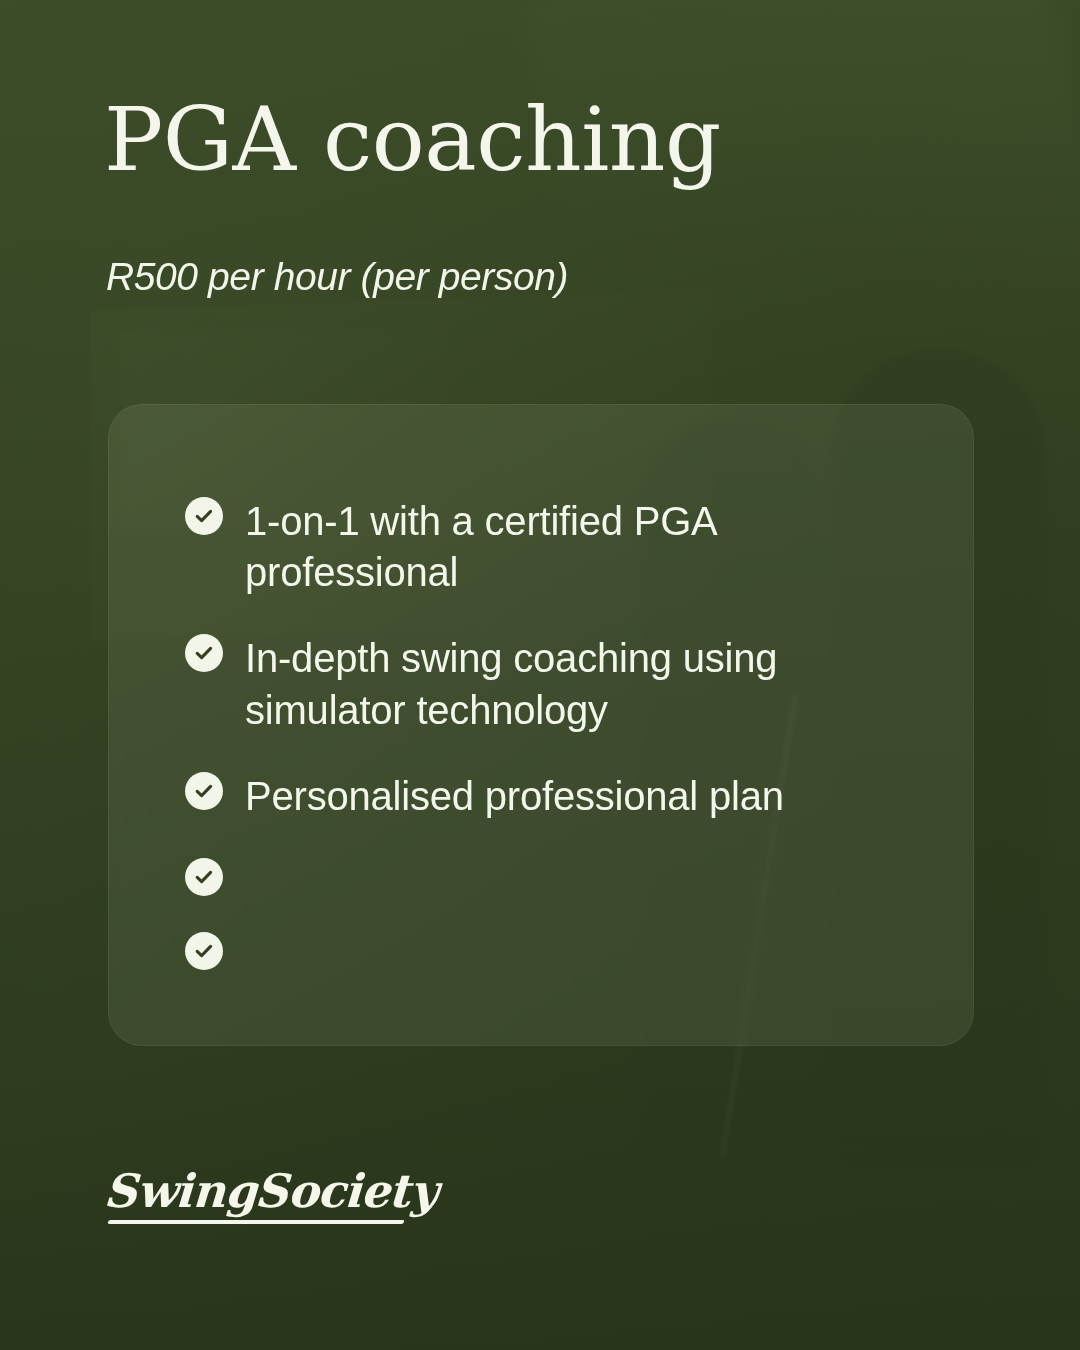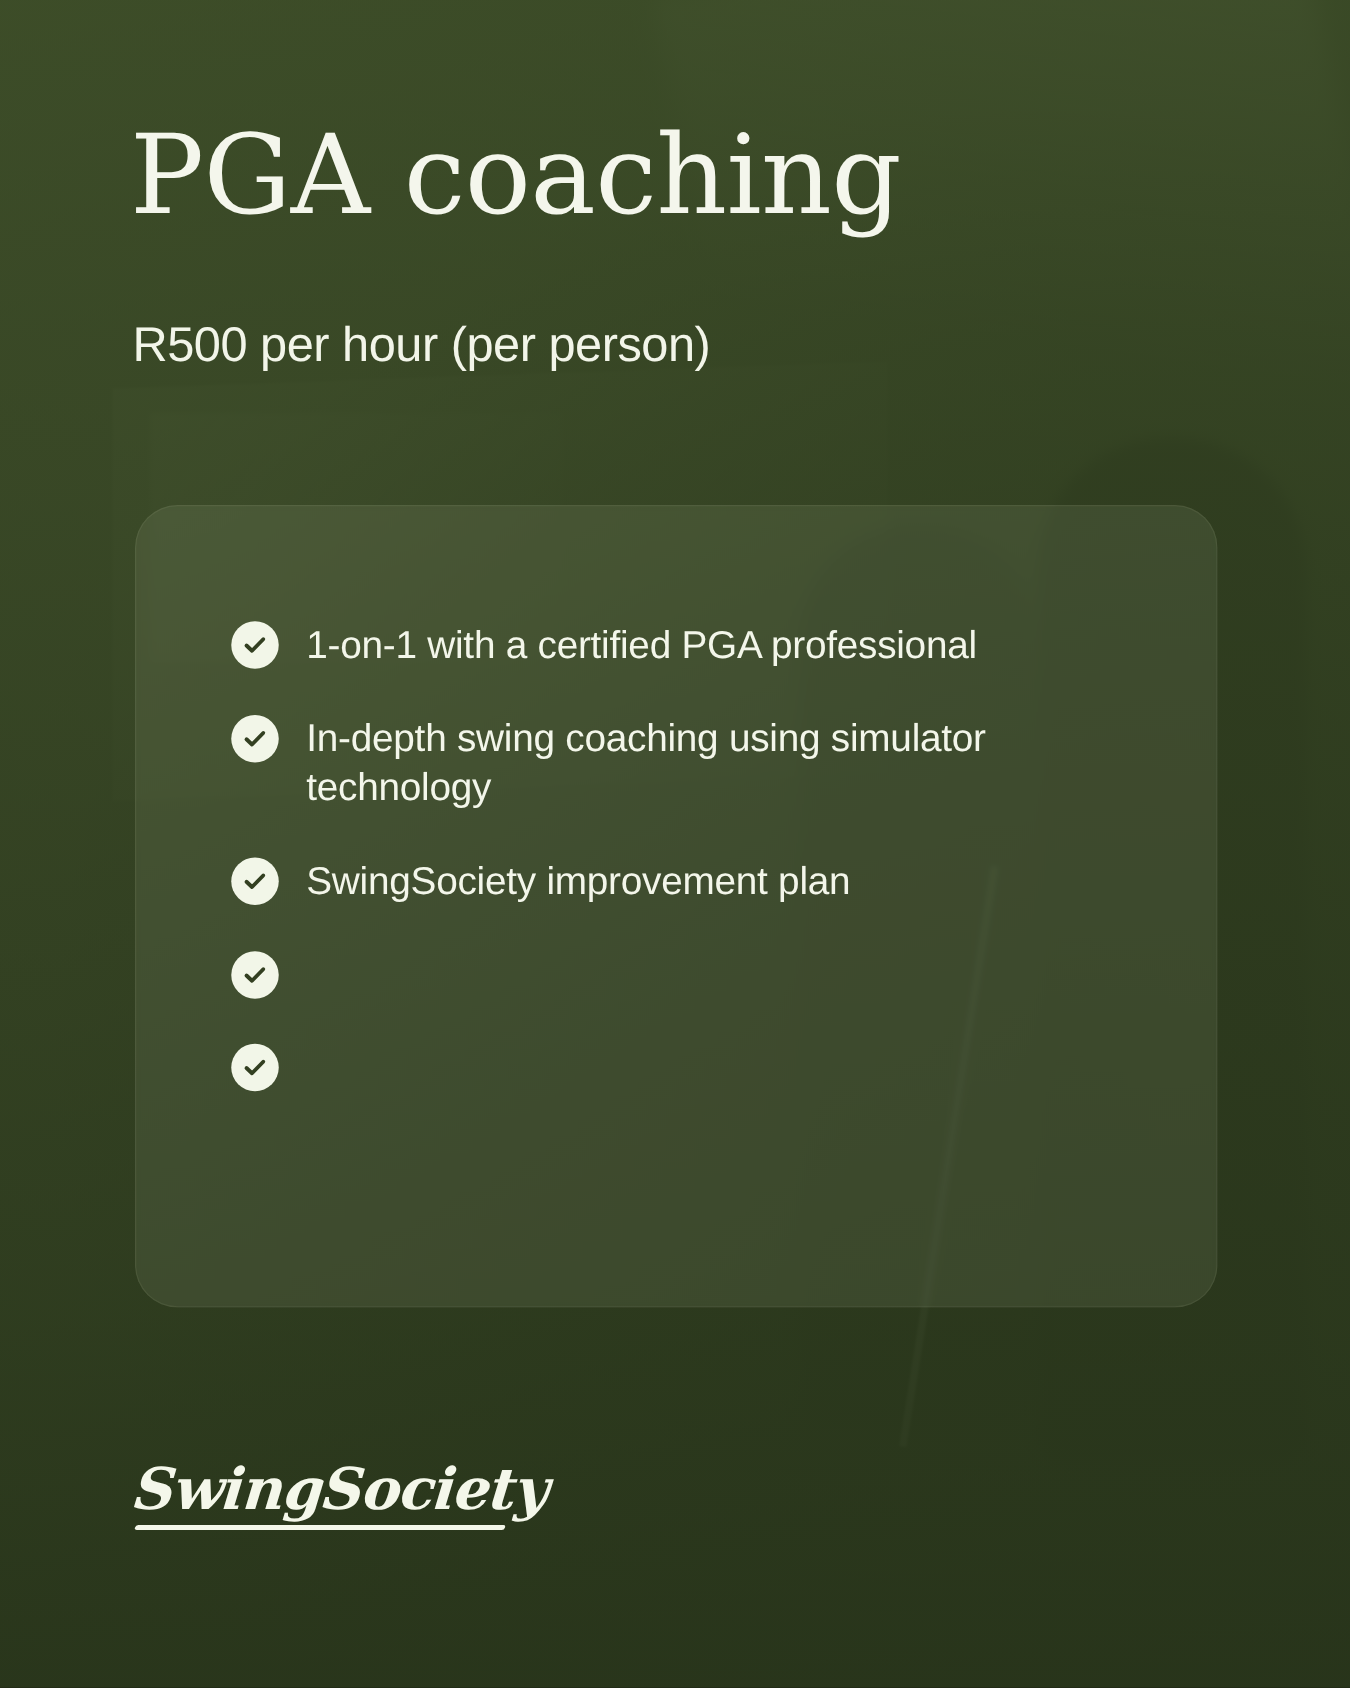--- a/index.html
+++ b/index.html
@@ -110,20 +110,21 @@
     font-weight: 400;
   }
 
   .subtitle {
     position: absolute;
     left: 106px;
     top: 255px;
     font-size: 39px;
     color: #f2f5e9;
     letter-spacing: -0.4px;
+    font-style: italic;
   }
 
   .card {
     position: absolute;
     left: 108px;
     top: 404px;
     width: 864px;
     height: 640px;
     border-radius: 34px;
     background: rgba(233,240,214,0.085);
@@ -154,21 +155,21 @@
     margin-top: 2px;
     border-radius: 50%;
     background: #f2f6e8;
     display: flex;
     align-items: center;
     justify-content: center;
   }
   .check svg { display: block; }
 
   .feature-text {
-    font-size: 31px;
+    font-size: 40px;
     line-height: 1.28;
     color: #f3f6ea;
     letter-spacing: -0.2px;
     max-width: 650px;
     padding-top: 1px;
   }
 
   .logo {
     position: absolute;
     left: 108px;
@@ -238,21 +239,21 @@
         </span>
         <span class="feature-text">In-depth swing coaching using simulator technology</span>
       </div>
 
       <div class="feature">
         <span class="check">
           <svg width="20" height="20" viewBox="0 0 20 20" aria-hidden="true">
             <path d="M3.2 10.4 L7.6 14.6 L16.6 5.4" fill="none" stroke="#334021" stroke-width="3.1" stroke-linecap="round" stroke-linejoin="round"></path>
           </svg>
         </span>
-        <span class="feature-text">SwingSociety improvement plan</span>
+        <span class="feature-text">Personalised professional plan</span>
       </div>
 
       <div class="feature">
         <span class="check">
           <svg width="20" height="20" viewBox="0 0 20 20" aria-hidden="true">
             <path d="M3.2 10.4 L7.6 14.6 L16.6 5.4" fill="none" stroke="#334021" stroke-width="3.1" stroke-linecap="round" stroke-linejoin="round"></path>
           </svg>
         </span>
       </div>
 

